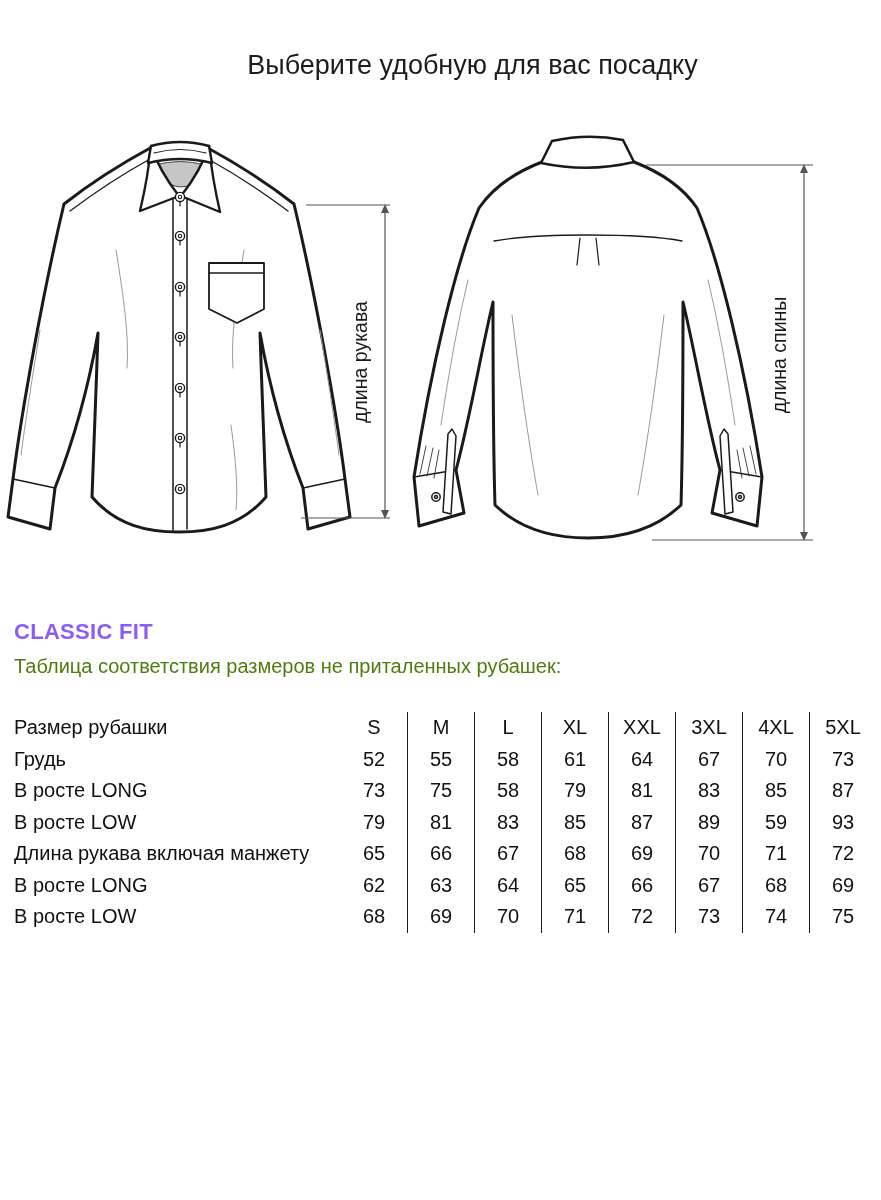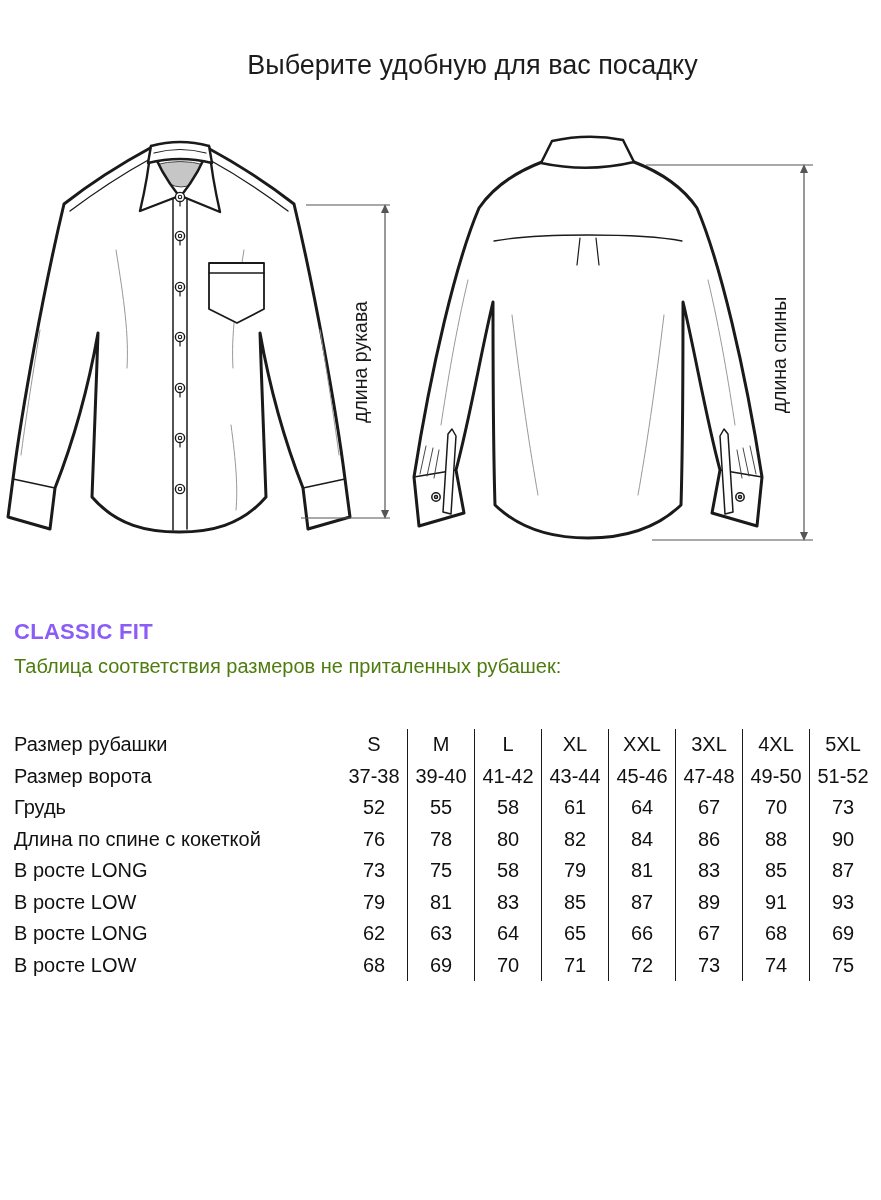--- a/index.html
+++ b/index.html
@@ -14,21 +14,21 @@
   .diagram{position:absolute;top:0;left:0;}
   .classic{
     position:absolute;top:619px;left:14px;
     font-size:22px;font-weight:800;letter-spacing:.3px;color:#8b5cf6;
   }
   .subtitle{
     position:absolute;top:655px;left:14px;font-size:20px;color:#4d7c0f;
   }
   table.sizes{
     position:absolute;top:712px;left:14px;border-collapse:collapse;
-    font-size:20px;color:#111;table-layout:fixed;margin-top:17px;
+    font-size:20px;color:#111;table-layout:fixed;
   }
   table.sizes td{height:31.5px;padding:0;white-space:nowrap;}
   td.label{width:327px;text-align:left;}
   td.val{width:66px;text-align:center;border-left:1.5px solid #1a1a1a;}
   td.val.first{border-left:none;}
 </style>
 </head>
 <body>
 
 <div class="page">
@@ -213,73 +213,62 @@
           <td class="val first">S</td>
           <td class="val">M</td>
           <td class="val">L</td>
           <td class="val">XL</td>
           <td class="val">XXL</td>
           <td class="val">3XL</td>
           <td class="val">4XL</td>
           <td class="val">5XL</td>
         </tr>
         <tr>
-          <td class="label">Размер ворота</td>
-          <td class="val first">37-38</td>
-          <td class="val">39-40</td>
-          <td class="val">41-42</td>
-          <td class="val">43-44</td>
-          <td class="val">45-46</td>
-          <td class="val">47-48</td>
-          <td class="val">49-50</td>
-          <td class="val">51-52</td>
-        </tr>
-        <tr>
           <td class="label">Грудь</td>
           <td class="val first">52</td>
           <td class="val">55</td>
           <td class="val">58</td>
           <td class="val">61</td>
           <td class="val">64</td>
           <td class="val">67</td>
           <td class="val">70</td>
           <td class="val">73</td>
         </tr>
         <tr>
-          <td class="label">Длина по спине с кокеткой</td>
-          <td class="val first">76</td>
-          <td class="val">78</td>
-          <td class="val">80</td>
-          <td class="val">82</td>
-          <td class="val">84</td>
-          <td class="val">86</td>
-          <td class="val">88</td>
-          <td class="val">90</td>
-        </tr>
-        <tr>
           <td class="label">В росте LONG</td>
           <td class="val first">73</td>
           <td class="val">75</td>
           <td class="val">58</td>
           <td class="val">79</td>
           <td class="val">81</td>
           <td class="val">83</td>
           <td class="val">85</td>
           <td class="val">87</td>
         </tr>
         <tr>
           <td class="label">В росте LOW</td>
           <td class="val first">79</td>
           <td class="val">81</td>
           <td class="val">83</td>
           <td class="val">85</td>
           <td class="val">87</td>
           <td class="val">89</td>
-          <td class="val">91</td>
+          <td class="val">59</td>
           <td class="val">93</td>
+        </tr>
+        <tr>
+          <td class="label">Длина рукава включая манжету</td>
+          <td class="val first">65</td>
+          <td class="val">66</td>
+          <td class="val">67</td>
+          <td class="val">68</td>
+          <td class="val">69</td>
+          <td class="val">70</td>
+          <td class="val">71</td>
+          <td class="val">72</td>
         </tr>
         <tr>
           <td class="label">В росте LONG</td>
           <td class="val first">62</td>
           <td class="val">63</td>
           <td class="val">64</td>
           <td class="val">65</td>
           <td class="val">66</td>
           <td class="val">67</td>
           <td class="val">68</td>

